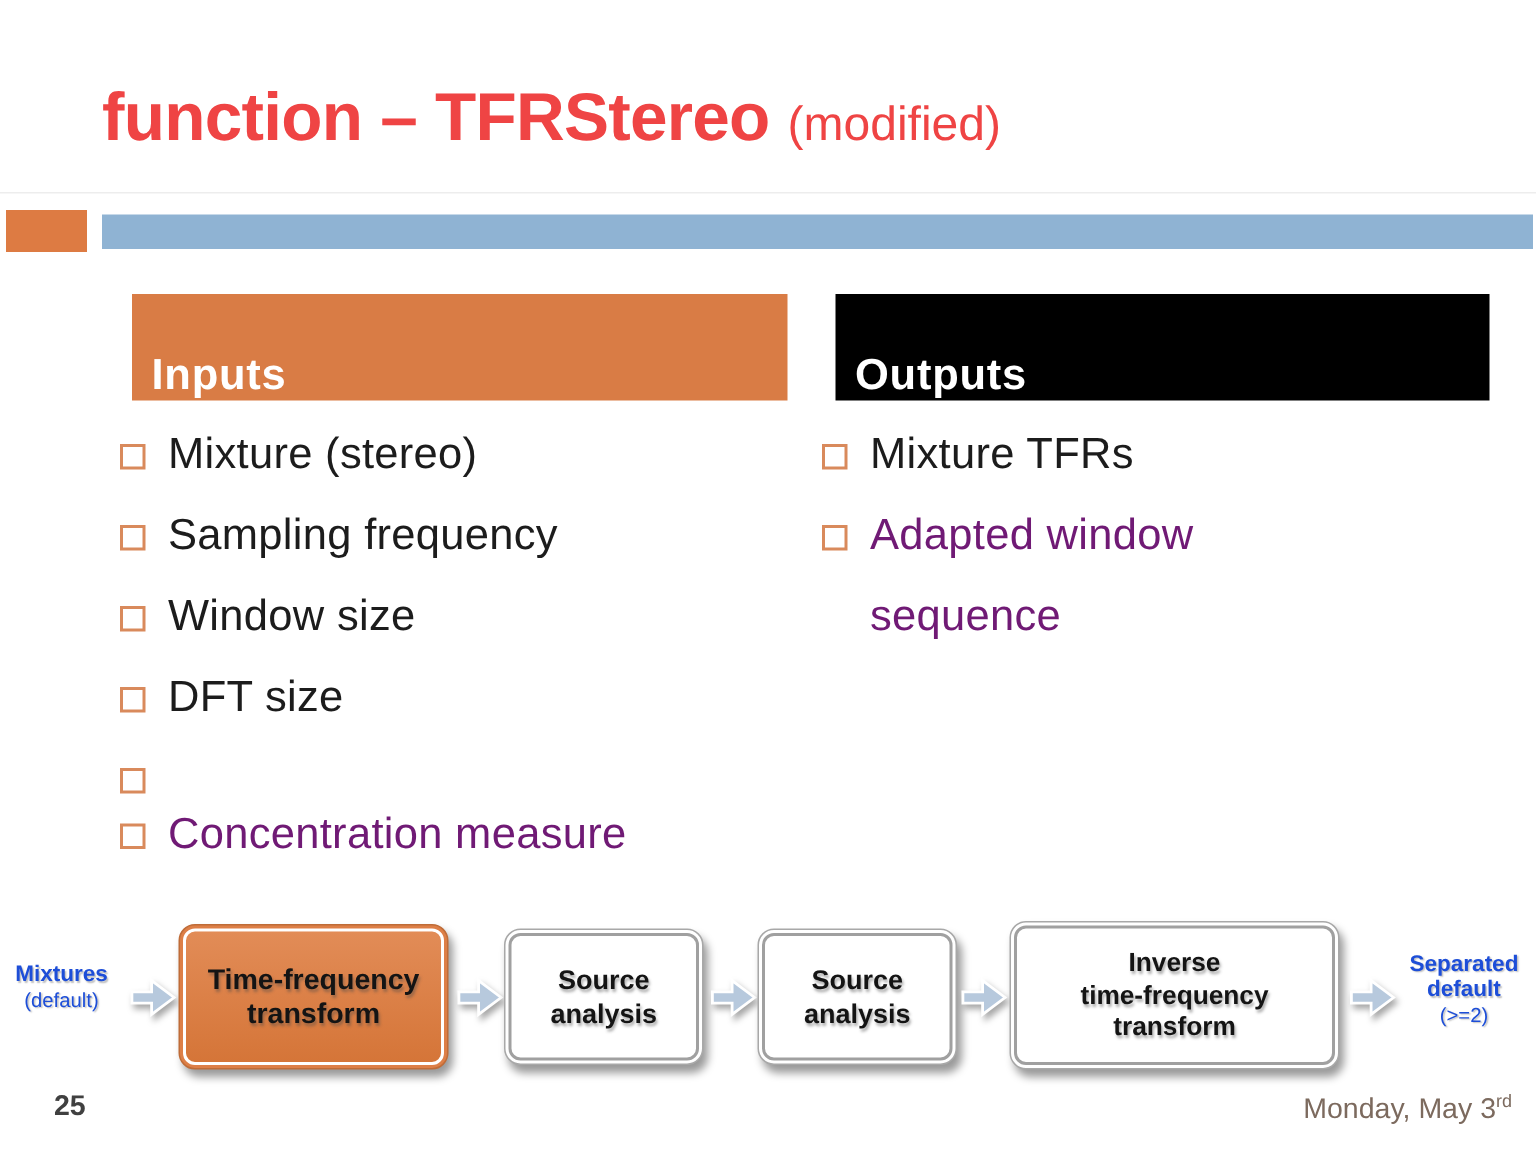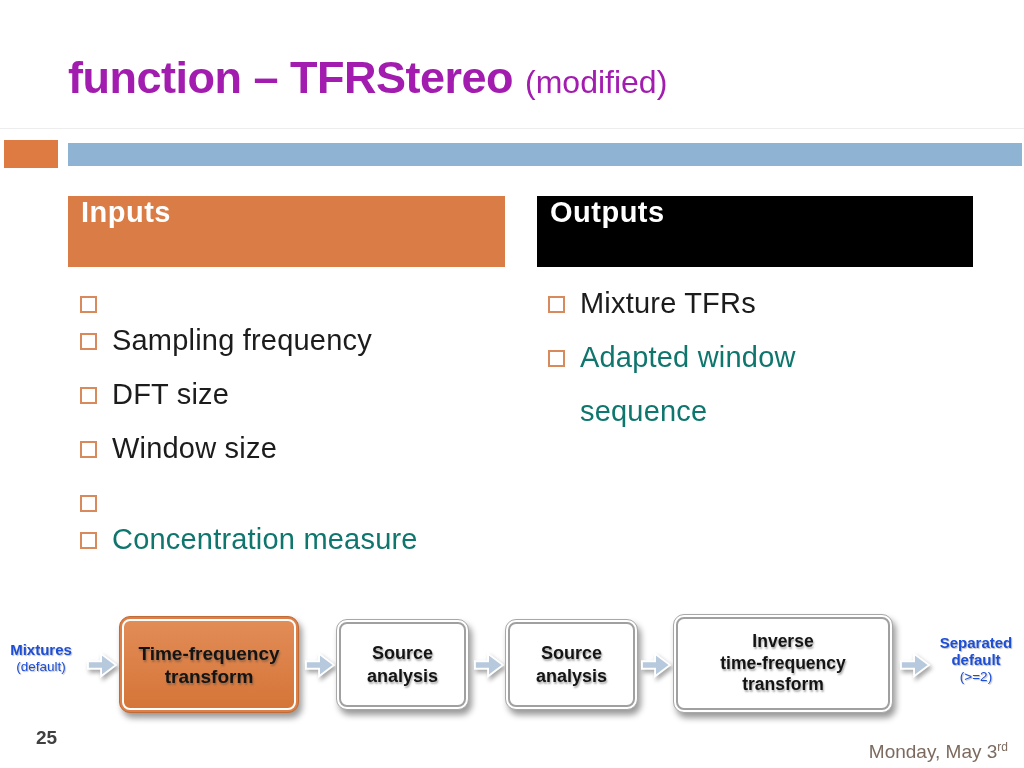--- a/index.html
+++ b/index.html
@@ -4,49 +4,50 @@
 <style>
   html,body{margin:0;padding:0;}
   body{
     width:1024px;height:768px;position:relative;overflow:hidden;
     background:#ffffff;
     font-family:"Liberation Sans", sans-serif;
   }
   
   .title{
     position:absolute;left:68px;top:52px;width:900px;
-    color:#a21caf;font-size:45px;font-weight:600;letter-spacing:-0.5px;
+    color:#ef4444;font-size:45px;font-weight:600;letter-spacing:-0.5px;
     white-space:nowrap;
   }
   .title .suffix{font-size:32px;font-weight:400;letter-spacing:0;}
   .hairline{position:absolute;left:0;top:128px;width:1024px;height:1px;background:#ededed;}
   .accent-square{position:absolute;left:4px;top:140px;width:54px;height:28px;background:#dd7b43;}
   .accent-bar{position:absolute;left:68px;top:143px;width:954px;height:23px;background:#8fb3d3;}
 
   
   .col-header{
-    position:absolute;top:196px;height:71px;display:flex;align-items:flex-start;
+    position:absolute;top:196px;height:71px;display:flex;align-items:flex-end;
     color:#ffffff;font-size:29px;font-weight:bold;padding-left:13px;box-sizing:border-box;
     letter-spacing:0.5px;
+    margin-left:20px;
   }
   .col-header.inputs{left:68px;width:437px;background:#d97c45;}
   .col-header.outputs{left:537px;width:436px;background:#000000;}
 
   
   .list{position:absolute;top:276px;}
   .list.inputs{left:80px;width:412px;}
   .list.outputs{left:548px;width:330px;}
   .li{display:flex;align-items:flex-start;}
   .bullet{
     flex:0 0 auto;width:13px;height:13px;margin-top:20px;margin-right:15px;
     border:2px solid #d98a5c;background:transparent;
   }
   .li-text{font-size:29px;line-height:54px;letter-spacing:0.2px;}
   .li-text.dark{color:#1c1c1c;}
-  .li-text.blue{color:#0f766e;}
+  .li-text.blue{color:#701a75;}
 
   
   .flow-label{position:absolute;text-align:center;color:#1d4ed8;
     text-shadow:1px 1px 1px rgba(0,0,0,0.25);}
   .flow-label .l-bold{font-size:15px;font-weight:bold;line-height:17px;}
   .flow-label .l-reg{font-size:13.5px;font-weight:normal;line-height:17px;}
   .flow-label.mix{left:2px;top:641px;width:78px;}
   .flow-label.sep{left:930px;top:634px;width:92px;}
 
   .flow-arrow{position:absolute;width:36px;height:30px;
@@ -65,51 +66,52 @@
   .step1 .step-inner{border-color:#ffffff;background:linear-gradient(180deg,#e28c57 0%,#d57538 100%);}
   .step1 .step-inner div{font-size:19px;line-height:23px;}
   .step2{left:336px;top:619px;width:131px;height:89px;}
   .step3{left:505px;top:619px;width:131px;height:89px;}
   .step2 .step-inner div,.step3 .step-inner div{font-size:18px;line-height:23px;}
   .step4{left:673px;top:614px;width:218px;height:97px;}
   .step4 .step-inner div{font-size:17.5px;line-height:21.5px;}
 
   
   .page-num{position:absolute;left:36px;top:727px;font-size:19px;font-weight:bold;color:#404040;}
-  .slide-date{position:absolute;right:16px;top:729px;font-size:19px;color:#7c6a5e;white-space:nowrap;margin-top:12px;}
+  .slide-date{position:absolute;right:16px;top:729px;font-size:19px;color:#7c6a5e;white-space:nowrap;}
   .slide-date .ord{font-size:12px;position:relative;top:-7px;}
 </style>
 </head>
 <body>
 
 <div class="title"><span>function – TFRStereo</span>
   <span class="suffix">(modified)</span>
 </div>
 <div class="hairline"></div>
 <div class="accent-square"></div>
 <div class="accent-bar"></div>
 
 <div class="col-header inputs">
   <span>Inputs</span>
 </div>
 <div class="list inputs">
   <div class="li">
     <span class="bullet"></span>
+    <span class="li-text dark">Mixture (stereo)</span>
   </div>
   <div class="li">
     <span class="bullet"></span>
     <span class="li-text dark">Sampling frequency</span>
   </div>
   <div class="li">
     <span class="bullet"></span>
-    <span class="li-text dark">DFT size</span>
+    <span class="li-text dark">Window size</span>
   </div>
   <div class="li">
     <span class="bullet"></span>
-    <span class="li-text dark">Window size</span>
+    <span class="li-text dark">DFT size</span>
   </div>
   <div class="li">
     <span class="bullet"></span>
   </div>
   <div class="li">
     <span class="bullet"></span>
     <span class="li-text blue">Concentration measure</span>
   </div>
 </div>
 

